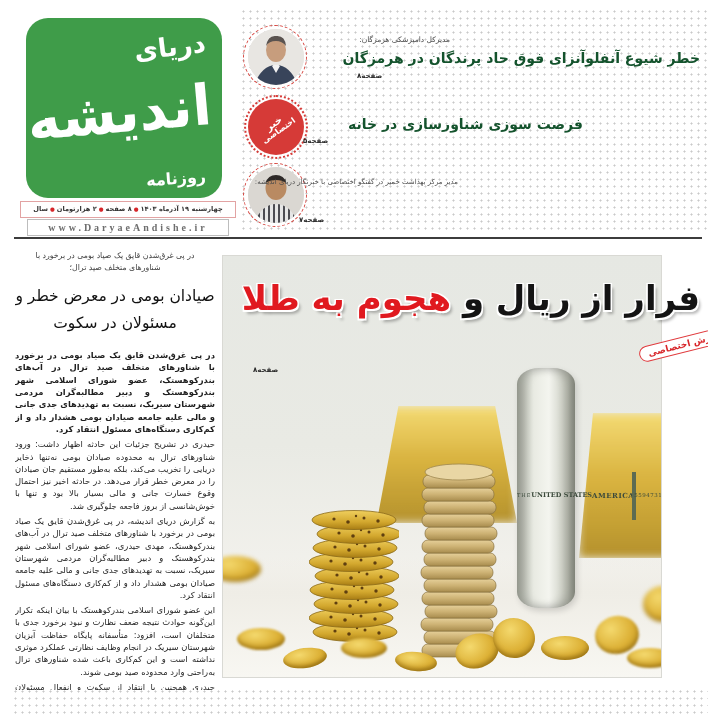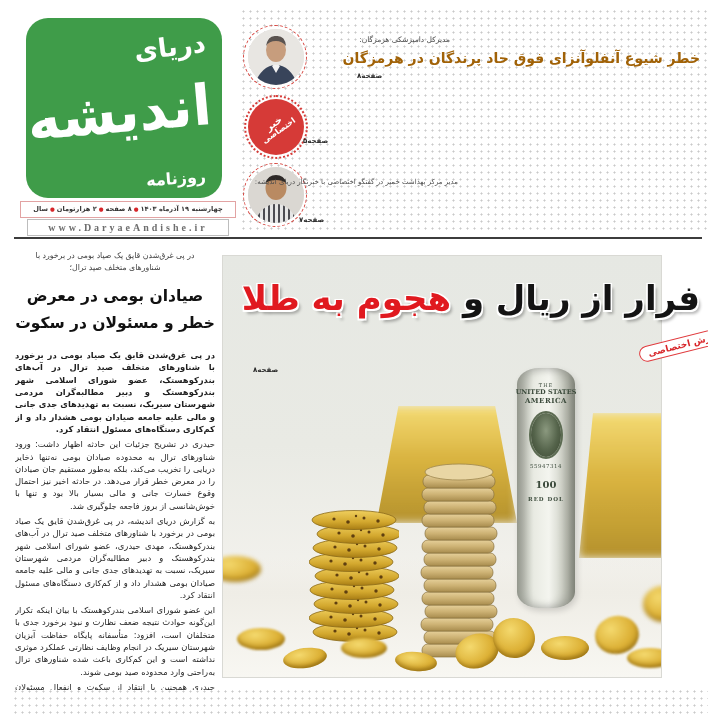--- a/index.html
+++ b/index.html
@@ -21,21 +21,21 @@
           font-family:"Liberation Serif","DejaVu Serif",serif;font-weight:bold;direction:ltr;
           font-size:10px;letter-spacing:3px;color:#6e6e6e;text-align:center;line-height:15px;}
   #header-rule{left:14px;top:237px;width:688px;height:2px;background:#3c3c3c;}
   #top-dots{left:240px;top:8px;width:468px;height:226px;}
   #bottom-dots{left:12px;top:688px;width:696px;height:26px;}
 
   
   .avatar-ring{width:64px;height:64px;border:1.5px dashed #d6453f;border-radius:50%;box-sizing:border-box;}
   .avatar{width:56px;height:56px;border-radius:50%;overflow:hidden;background:#e9e7e3;}
   .kicker{font-size:7.5px;color:#4a4a4a;white-space:nowrap;}
-  .t-headline{font-size:14px;font-weight:bold;color:#a16207;white-space:nowrap;}
+  .t-headline{font-size:14px;font-weight:bold;color:#14532d;white-space:nowrap;}
   .pagelabel{font-size:7px;font-weight:bold;color:#2a2a2a;}
   #stamp{left:248px;top:99px;width:56px;height:56px;background:#d63a37;border-radius:50%;
          outline:2px dotted #d63a37;outline-offset:2px;display:flex;align-items:center;justify-content:center;}
   #stamp .stamp-inner{transform:rotate(-35deg);text-align:center;color:#fff;font-weight:bold;line-height:1.1;}
   #stamp .l1{font-size:10px;} #stamp .l2{font-size:8px;}
 
   
   #photo{left:222px;top:255px;width:440px;height:423px;border:1px solid #d9d9d4;box-sizing:border-box;
          background:linear-gradient(180deg,#e6e8e3 0%,#e9eae4 45%,#f2f1ec 75%,#f7f6f1 100%);overflow:hidden;}
   .goldbar{background:linear-gradient(180deg,#f5da6d 0%,#d9b137 45%,#b18c22 100%);filter:blur(5px);opacity:.95;}
@@ -43,21 +43,21 @@
   #bar-right{left:356px;top:157px;width:100px;height:145px;filter:blur(4px);
              clip-path:polygon(0 100%,14% 0,100% 0,100% 100%);}
   #ground{left:0;bottom:0;width:100%;height:120px;
           background:linear-gradient(180deg,rgba(238,236,229,0) 0%,#efede6 30%,#f8f7f2 100%);}
   .coin{border-radius:50%;background:radial-gradient(ellipse at 38% 32%,#f4d96e 0%,#ddb136 55%,#a97f16 100%);
         box-shadow:inset 0 -3px 4px rgba(110,75,0,.45);}
   .blur1{filter:blur(1px);} .blur2{filter:blur(2px);}
   #dollar{left:294px;top:112px;width:58px;height:240px;border-radius:22px/16px;
           background:linear-gradient(90deg,#aeb2a6 0%,#e8eae2 28%,#f4f5ef 55%,#c3c6ba 88%,#9fa396 100%);
           box-shadow:inset 9px 0 9px rgba(0,0,0,.15),inset -9px 0 10px rgba(0,0,0,.2),2px 3px 6px rgba(0,0,0,.15);
-          display:flex;flex-direction:column;align-items:center;padding-top:14px;box-sizing:border-box;
+          display:flex;flex-direction:row;align-items:center;padding-top:14px;box-sizing:border-box;
           color:#3b4a3b;font-family:"DejaVu Serif","Liberation Serif",serif;direction:ltr;}
   #dollar .d-the{font-size:5px;letter-spacing:1px;}
   #dollar .d-us{font-size:6.5px;font-weight:bold;white-space:nowrap;}
   #dollar .d-am{font-size:7px;font-weight:bold;letter-spacing:.5px;}
   #dollar .d-portrait{width:30px;height:44px;border-radius:50%;margin:8px 0 6px 0;
           background:radial-gradient(ellipse at 50% 40%,#8b997f 0%,#55644b 55%,#39462f 100%);
           box-shadow:0 0 0 2px #5c6b52;}
   #dollar .d-serial{font-size:5.5px;letter-spacing:.5px;}
   #dollar .d-100{font-size:10px;font-weight:bold;margin-top:10px;}
   #dollar .d-red{font-size:5.5px;font-weight:bold;margin-top:6px;letter-spacing:1px;}
@@ -65,21 +65,21 @@
       text-shadow:-1.5px -1.5px 0 #fff,1.5px -1.5px 0 #fff,-1.5px 1.5px 0 #fff,1.5px 1.5px 0 #fff,3px 4px 3px rgba(0,0,0,.28);}
   #lead-headline .hl-black{color:#141414;}
   #lead-headline .hl-red{color:#e0191f;}
   #lead-page{left:253px;top:366px;z-index:5;}
   #tagpill{left:638px;top:336px;transform:rotate(-14deg);background:#fff;border:1.5px solid #e0393c;
            border-radius:12px;padding:2px 8px;color:#d8262a;font-weight:bold;font-size:9px;z-index:6;white-space:nowrap;}
 
   
   #left-article{left:15px;top:250px;width:200px;height:440px;overflow:hidden;}
   #left-article .a-kicker{font-size:7.8px;color:#3e3e3e;text-align:center;line-height:1.6;padding:0 8px;}
-  #left-article .a-headline{font-size:15.5px;font-weight:bold;color:#111;text-align:center;line-height:1.75;margin-top:8px;}
+  #left-article .a-headline{font-size:15.5px;font-weight:normal;color:#111;text-align:center;line-height:1.75;margin-top:8px;}
   .article-body{margin-top:12px;font-size:8.4px;color:#1f1f1f;text-align:justify;line-height:12.3px;}
   .article-body p{margin:0 0 3px 0;}
   .article-body p:first-child{font-weight:bold;}
 
   svg{display:block;}
 </style>
 </head>
 <body>
 
 <div id="page">
@@ -110,20 +110,21 @@
   <div class="abs kicker" style="right:258px;top:35px;">مدیرکل دامپزشکی هرمزگان:</div>
   <div class="abs t-headline" style="right:8px;top:50px;">خطر شیوع آنفلوآنزای فوق حاد پرندگان در هرمزگان</div>
   <div class="abs pagelabel" style="left:357px;top:72px;">صفحه۸</div>
 
   <div class="abs" id="stamp">
     <div class="stamp-inner">
       <div class="l1">خبر</div>
       <div class="l2">اختصاصی</div>
     </div>
   </div>
+  <div class="abs t-headline" style="right:125px;top:116px;">فرصت سوزی شناورسازی در خانه</div>
   <div class="abs pagelabel" style="left:303px;top:137px;">صفحه۵</div>
 
   <div class="abs avatar-ring" style="left:243px;top:163px;">
     <div class="avatar" style="margin:2.5px;">
       <svg width="56" height="56" viewBox="0 0 56 56">
         <defs>
           <pattern id="stripes" width="5" height="5" patternUnits="userSpaceOnUse">
             <rect width="5" height="5" fill="#e6e6e6"></rect>
               <rect width="2" height="5" fill="#4c4c52"></rect>
           </pattern>

